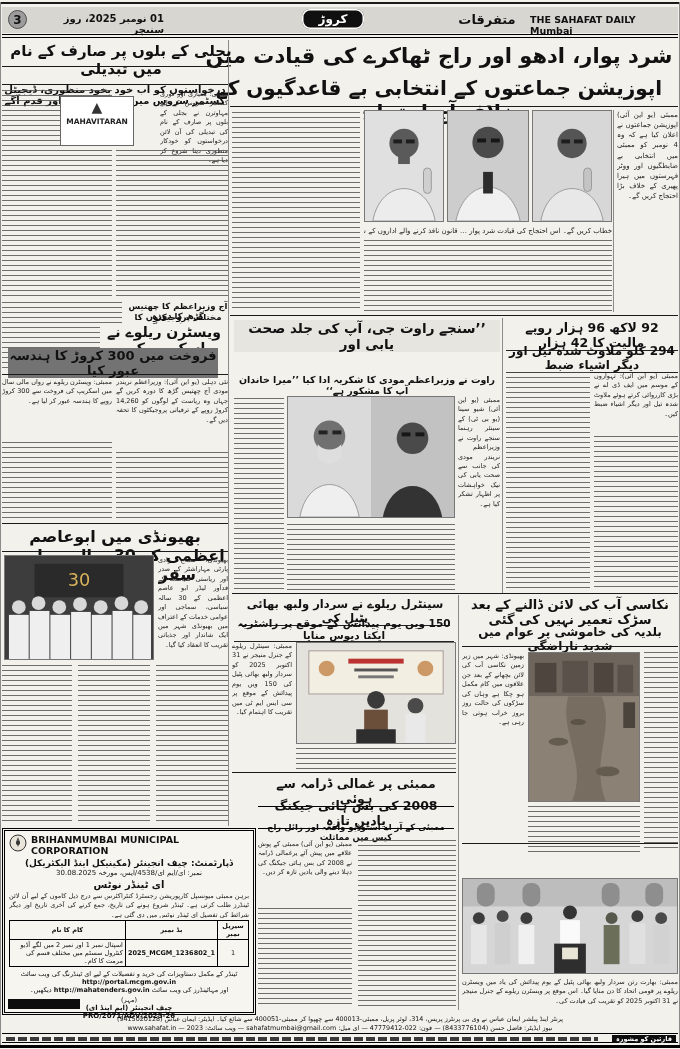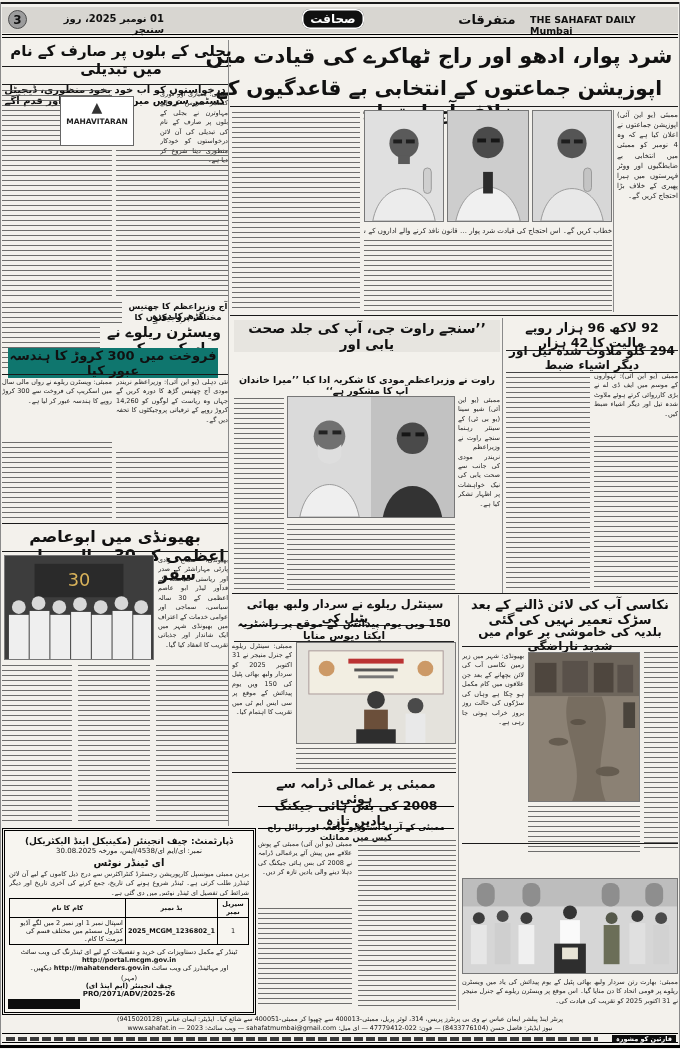--- a/index.html
+++ b/index.html
@@ -33,21 +33,21 @@
 
 <div class="page">
 
   <div class="abs hr" style="left:0;top:2px;width:680px;height:2px"></div>
   <div class="abs vr" style="left:0;top:2px;height:1045px"></div>
   <div class="abs vr" style="left:679px;top:2px;height:1045px"></div>
 
   <div class="abs bar" style="left:2px;top:7px;width:676px;height:26px">
     <div class="abs pgnum" style="left:6px;top:3px">3</div>
     <div class="abs rtl b" style="left:32px;top:6px;width:130px;font-size:10px">01 نومبر 2025، روز سنیچر</div>
-    <div class="abs badge rtl" style="left:300px;top:2px;width:62px;height:20px;font-size:12px;line-height:20px">صحافت</div>
+    <div class="abs badge rtl" style="left:300px;top:2px;width:62px;height:20px;font-size:12px;line-height:20px">کروڑ</div>
     <div class="abs rtl b" style="left:440px;top:5px;width:90px;font-size:13px;text-align:center">متفرقات</div>
     <div class="abs ltr b" style="left:528px;top:7px;width:146px;font-size:9.5px">THE SAHAFAT DAILY Mumbai</div>
   </div>
   <div class="abs dbl" style="left:2px;top:34px;width:676px"></div>
 
   <div class="abs rtl b c" style="left:200px;top:44px;width:478px;font-size:21px">شرد پوار، ادھو اور راج ٹھاکرے کی قیادت میں</div>
   <div class="abs rtl b c" style="left:200px;top:76px;width:478px;font-size:20px">اپوزیشن جماعتوں کے انتخابی بے قاعدگیوں کے خلاف آج احتجاج</div>
   <div class="abs hr" style="left:230px;top:106px;width:448px"></div>
 
   <div class="abs photo" style="left:364px;top:110px;width:80px;height:112px">
@@ -99,21 +99,21 @@
   <div class="abs fill" style="left:116px;top:150px;width:112px;height:150px"></div>
   <div class="abs" style="left:60px;top:96px;width:74px;height:50px;background:#fff;border:1px solid #666;text-align:center">
     <div style="font-size:14px;line-height:20px;color:#333">▲</div>
     <div class="ltr b" style="font-size:7.5px;color:#222">MAHAVITARAN</div>
   </div>
 
   <div class="abs rtl b c" style="left:128px;top:301px;width:100px;font-size:8.5px">آج وزیراعظم کا چھتیس گڑھ کا دورہ</div>
   <div class="abs rtl b c" style="left:128px;top:312px;width:100px;font-size:8.5px">مختلف پروجیکٹوں کا افتتاح کریں گے</div>
   <div class="abs fill" style="left:2px;top:302px;width:120px;height:70px"></div>
   <div class="abs rtl b c" style="left:100px;top:324px;width:128px;font-size:14px;background:#f3f1ec">ویسٹرن ریلوے نے اسکریپ کی</div>
-  <div class="abs rtl b c" style="left:8px;top:348px;width:210px;font-size:13px;background:#0f766e">فروخت میں 300 کروڑ کا ہندسہ عبور کیا</div>
+  <div class="abs rtl b c" style="left:8px;top:348px;width:210px;font-size:13px;background:#737373">فروخت میں 300 کروڑ کا ہندسہ عبور کیا</div>
   <div class="abs hr" style="left:2px;top:374px;width:226px"></div>
   <div class="abs rtl snip" style="left:2px;top:378px;width:110px;height:60px;font-size:6.5px">ممبئی: ویسٹرن ریلوے نے رواں مالی سال میں اسکریپ کی فروخت سے 300 کروڑ روپے کا ہندسہ عبور کر لیا ہے۔</div>
   <div class="abs fill" style="left:2px;top:442px;width:110px;height:78px"></div>
   <div class="abs rtl snip" style="left:116px;top:378px;width:112px;height:70px;font-size:6.5px">نئی دہلی (یو این آئی): وزیراعظم نریندر مودی آج چھتیس گڑھ کا دورہ کریں گے جہاں وہ ریاست کے لوگوں کو 14,260 کروڑ روپے کے ترقیاتی پروجیکٹوں کا تحفہ دیں گے۔</div>
   <div class="abs fill" style="left:116px;top:452px;width:112px;height:68px"></div>
   <div class="abs hr" style="left:2px;top:523px;width:226px"></div>
 
   <div class="abs rtl b c" style="left:2px;top:527px;width:226px;font-size:16px">بھیونڈی میں ابوعاصم اعظمی کے 30 سالہ سیاسی سفر کا شاندار اعزاز</div>
   <div class="abs hr" style="left:2px;top:551px;width:226px"></div>
   <div class="abs photo" style="left:4px;top:555px;width:150px;height:105px">
@@ -225,20 +225,30 @@
           <circle cx="176" cy="38" r="6" fill="#3c3c3c"></circle>
           <rect x="168" y="45" width="16" height="42" fill="#e0e0e0"></rect>
           <circle cx="200" cy="40" r="6" fill="#4a4a4a"></circle>
           <rect x="192" y="47" width="16" height="40" fill="#d2d2d2"></rect>
         </g>
       </svg>
   </div>
   <div class="abs rtl snip" style="left:462px;top:978px;width:216px;height:32px;font-size:6.5px">ممبئی: بھارت رتن سردار ولبھ بھائی پٹیل کے یوم پیدائش کی یاد میں ویسٹرن ریلوے پر قومی اتحاد کا دن منایا گیا۔ اس موقع پر ویسٹرن ریلوے کے جنرل منیجر نے 31 اکتوبر 2025 کو تقریب کی قیادت کی۔</div>
 
   <div class="abs adbox" style="left:4px;top:830px;width:250px;height:183px;padding:3px 4px">
+    <div style="display:flex;align-items:center;gap:4px">
+      <span>
+        <svg width="18" height="18" viewBox="0 0 18 18">
+            <circle cx="9" cy="9" r="8" fill="#e9e5da" stroke="#333"></circle>
+            <path d="M9 3 L11 8 L9 13 L7 8 Z" fill="#555"></path>
+            <circle cx="9" cy="9" r="2" fill="#333"></circle>
+          </svg>
+      </span>
+      <span class="ltr b" style="font-size:9.5px">BRIHANMUMBAI MUNICIPAL CORPORATION</span>
+    </div>
     <div class="rtl b c" style="font-size:9px;margin-top:2px">ڈپارٹمنٹ: چیف انجینئر (مکینیکل اینڈ الیکٹریکل)</div>
     <div class="rtl c" style="font-size:7px;margin-top:1px">نمبر: ای/ایم ای/4538/ایس، مورخہ 30.08.2025</div>
     <div class="rtl b c" style="font-size:10px;margin-top:2px">ای ٹینڈر نوٹس</div>
     <div class="rtl snip" style="font-size:6.5px;height:26px;margin-top:2px">برہن ممبئی میونسپل کارپوریشن رجسٹرڈ کنٹراکٹرس سے درج ذیل کاموں کے لیے آن لائن ٹینڈرز طلب کرتی ہے۔ ٹینڈر شروع ہونے کی تاریخ، جمع کرنے کی آخری تاریخ اور دیگر شرائط کی تفصیل ای ٹینڈر نوٹس میں دی گئی ہے۔</div>
     <table class="adtable" style="margin-top:2px">
       <tbody>
           <tr>
         <th style="width:26px" class="c">سیریل نمبر</th>
         <th style="width:82px" class="c">بڈ نمبر</th>
         <th class="c">کام کا نام</th>

